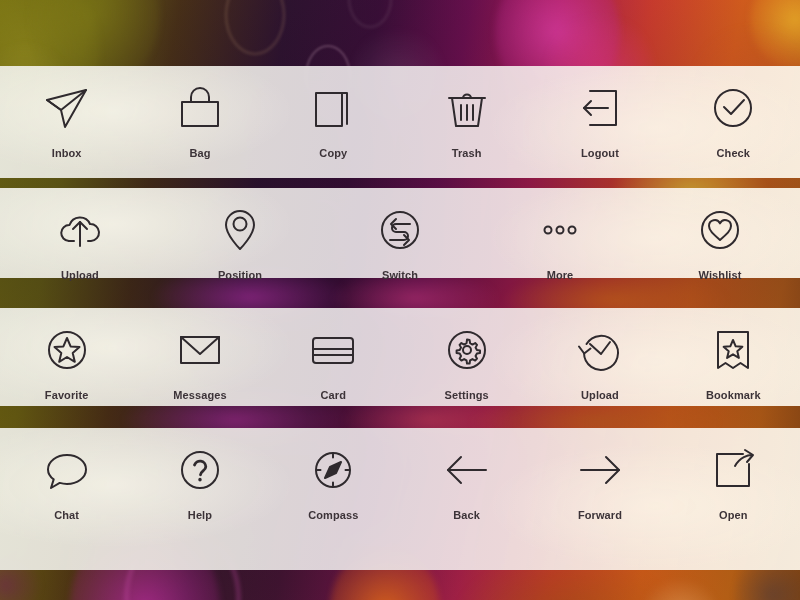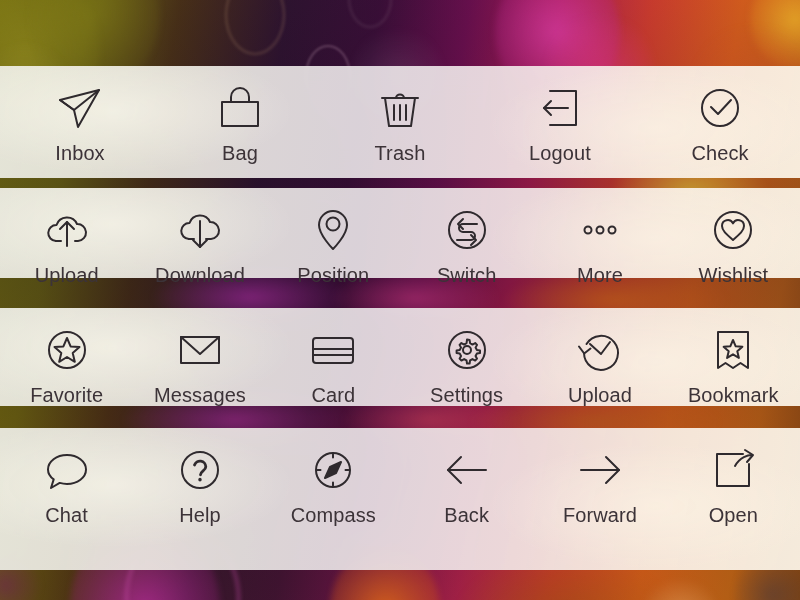--- a/index.html
+++ b/index.html
@@ -62,26 +62,27 @@
   .cell {
     flex:1 1 0; position:relative;
     display:flex; flex-direction:column;
     align-items:center; justify-content:flex-start;
     padding-top:14px;
   }
   .ic { width:56px; height:56px; display:block; }
   .ic svg { display:block; width:56px; height:56px; }
   .lbl {
     margin-top:7px;
-    font-size:20px;
+    font-size:11px;
     line-height:20px;
     color:#3c3338;
     letter-spacing:0.1px;
     white-space:nowrap;
     text-align:center;
+    font-weight:bold;
   }
 </style>
 </head>
 <body>
 
 <div id="bg">
   <div class="base"></div>
 
   <div class="blob" style="left:-50px; top:-30px; width:150px; height:160px; background:radial-gradient(circle, rgba(170,165,30,0.55), rgba(150,145,25,0.12) 70%, transparent 75%);"></div>
   <div class="blob" style="left:30px; top:-60px; width:130px; height:150px; background:radial-gradient(circle, rgba(150,148,22,0.45), rgba(130,128,20,0.10) 72%, transparent 78%);"></div>
@@ -135,20 +136,29 @@
     <div class="cell">
       <span class="ic">
         <svg viewBox="0 0 56 56" fill="none" stroke="#2f2a2e" stroke-width="2" stroke-linejoin="round" stroke-linecap="round">
           <rect x="10" y="22" width="36" height="24"></rect>
           <path d="M19 22 V17 a9 9 0 0 1 18 0 V22"></path>
         </svg>
       </span>
       <span class="lbl">Bag</span>
     </div>
 
+    <div class="cell">
+      <span class="ic">
+        <svg viewBox="0 0 56 56" fill="none" stroke="#2f2a2e" stroke-width="2" stroke-linejoin="round" stroke-linecap="round">
+          <path d="M17 13 h25 v31"></path>
+          <rect x="11" y="13" width="26" height="33"></rect>
+        </svg>
+      </span>
+      <span class="lbl">Copy</span>
+    </div>
 
     <div class="cell">
       <span class="ic">
         <svg viewBox="0 0 56 56" fill="none" stroke="#2f2a2e" stroke-width="2" stroke-linejoin="round" stroke-linecap="round">
           <path d="M13 18 L17 46 h22 L43 18 Z"></path>
           <path d="M10 18 h36"></path>
           <path d="M24 18 a4 3.5 0 0 1 8 0"></path>
           <path d="M22 25 v15 M28 25 v15 M34 25 v15"></path>
         </svg>
       </span>
@@ -188,31 +198,20 @@
         <svg viewBox="0 0 56 56" fill="none" stroke="#2f2a2e" stroke-width="2" stroke-linejoin="round" stroke-linecap="round">
           <path d="M17 39 a8 8 0 0 1 0.5 -16 a11 11 0 0 1 20.5 -1 a8 8 0 0 1 1 17 H36"></path>
           <path d="M22 39 h-5"></path>
           <path d="M28 44 V20"></path>
           <path d="M21 27 L28 20 L35 27"></path>
         </svg>
       </span>
       <span class="lbl">Upload</span>
     </div>
 
-    <div class="cell">
-      <span class="ic">
-        <svg viewBox="0 0 56 56" fill="none" stroke="#2f2a2e" stroke-width="2" stroke-linejoin="round" stroke-linecap="round">
-          <path d="M17 37 a8 8 0 0 1 0.5 -16 a11 11 0 0 1 20.5 -1 a8 8 0 0 1 1 17 H34"></path>
-          <path d="M22 37 h-5"></path>
-          <path d="M28 19 V45"></path>
-          <path d="M21 38 L28 45 L35 38"></path>
-        </svg>
-      </span>
-      <span class="lbl">Download</span>
-    </div>
 
     <div class="cell">
       <span class="ic">
         <svg viewBox="0 0 56 56" fill="none" stroke="#2f2a2e" stroke-width="2" stroke-linejoin="round" stroke-linecap="round">
           <path d="M28 9 a14 14 0 0 0 -14 14 c0 10 14 24 14 24 s14 -14 14 -24 a14 14 0 0 0 -14 -14 Z"></path>
           <circle cx="28" cy="22" r="6.5"></circle>
         </svg>
       </span>
       <span class="lbl">Position</span>
     </div>

